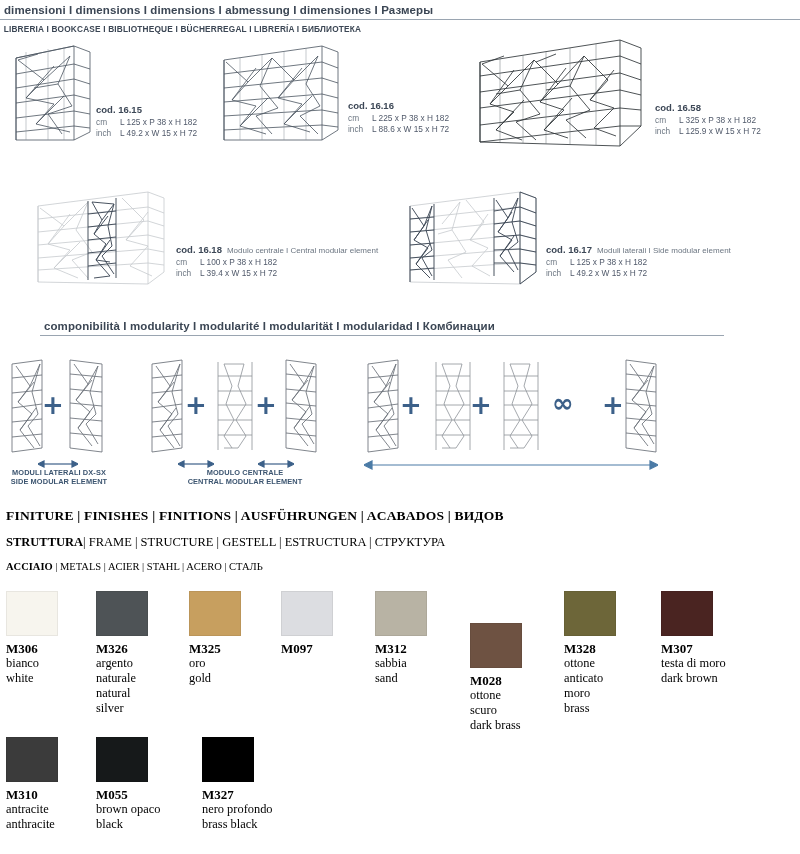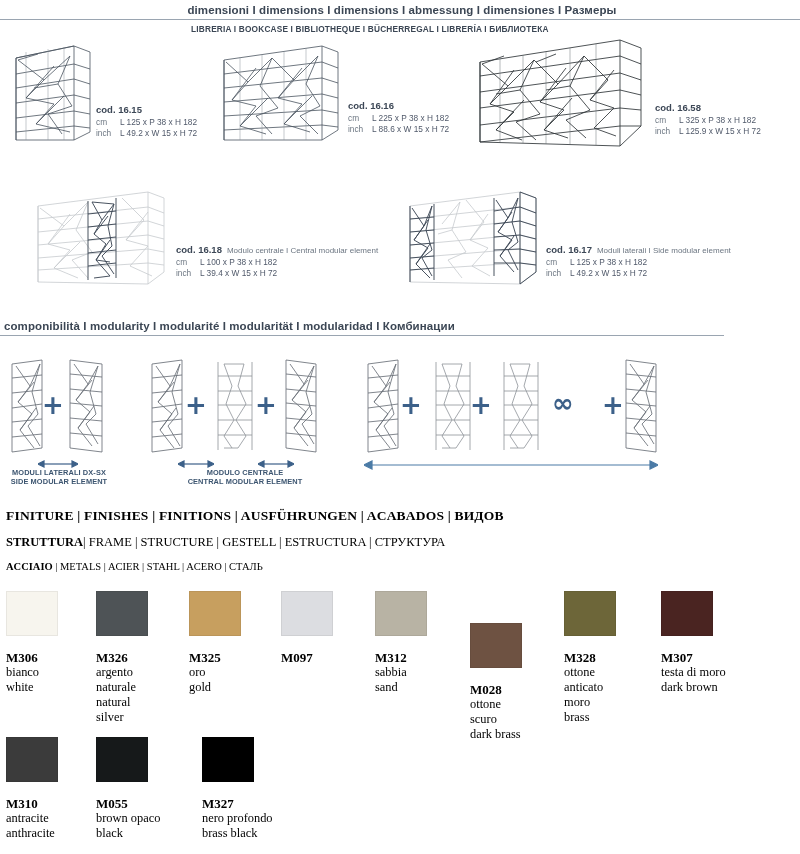--- a/index.html
+++ b/index.html
@@ -90,34 +90,34 @@
   }
   .fin-sub2 b { font-weight: bold; }
   .sw { position: absolute; width: 86px; }
   .sw .chip {
     width: 52px; height: 45px; display: block;
     border: 1px solid rgba(0,0,0,.06);
   }
   .sw .code {
     font-family: "Liberation Serif", serif;
     font-weight: bold; font-size: 13px; color: #000;
-    margin-top: 14px; line-height: 15px;
+    margin-top: 5px; line-height: 15px;
   }
   .sw .names {
     font-family: "Liberation Serif", serif;
     font-size: 12.4px; color: #000; line-height: 15px;
   }
   svg { display: block; }
 </style>
 </head>
 <body>
 
 <div class="page">
 
-  <div style="position:absolute;left:0;top:4px;width:800px;text-align:center;">
+  <div style="position:absolute;left:0;top:4px;width:800px;">
     <div class="sec-head">dimensioni I dimensions I dimensions I abmessung I dimensiones I Размеры</div>
     <div class="rule"></div>
     <div class="sub-head">LIBRERIA I BOOKCASE I BIBLIOTHEQUE I BÜCHERREGAL I LIBRERÍA I БИБЛИОТЕКА</div>
   </div>
 
   <div class="row" style="left:14px;top:44px;">
     <svg width="78" height="104" viewBox="0 0 78 104">
       <g fill="none" stroke="#4a545f" stroke-width="0.8">
         <path d="M2 14 L60 2 L76 8 L76 88 L60 96 L2 96 Z"></path>
         <path d="M60 2 L60 96 M2 14 L2 96 M2 14 L60 2"></path>
@@ -238,21 +238,21 @@
         <path d="M112 17 L128 23 M112 31 L128 36 M112 45 L128 49 M112 59 L128 62 M112 73 L128 75"></path>
       </g>
     </svg>
   </div>
   <div class="spec" style="left:546px;top:244px;">
     <div class="code"><span>cod. 16.17</span><span class="desc">Moduli laterali I Side modular element</span></div>
     <div class="line"><span class="u">cm</span><span>L 125 x P 38 x H 182</span></div>
     <div class="line"><span class="u">inch</span><span>L 49.2 x W 15 x H 72</span></div>
   </div>
 
-  <div style="position:absolute;left:0;top:320px;width:724px;">
+  <div style="position:absolute;left:0;top:320px;width:724px;padding-left:40px;">
     <div class="sec-head">componibilità I modularity I modularité I modularität I modularidad I Комбинации</div>
     <div class="rule"></div>
   </div>
 
   <div class="row" style="left:8px;top:356px;">
     <svg width="100" height="104" viewBox="0 0 100 104">
       <g fill="none" stroke="#6a7078" stroke-width="0.85">
         <path d="M4 8 L4 96 M34 4 L34 92 M4 8 L34 4 M4 96 L34 92"></path>
         <path d="M4 22 L34 19 M4 37 L34 34 M4 52 L34 48 M4 66 L34 63 M4 81 L34 78"></path>
         <path d="M8 10 L22 30 L10 46 L24 58 L12 74 L26 92"></path>

